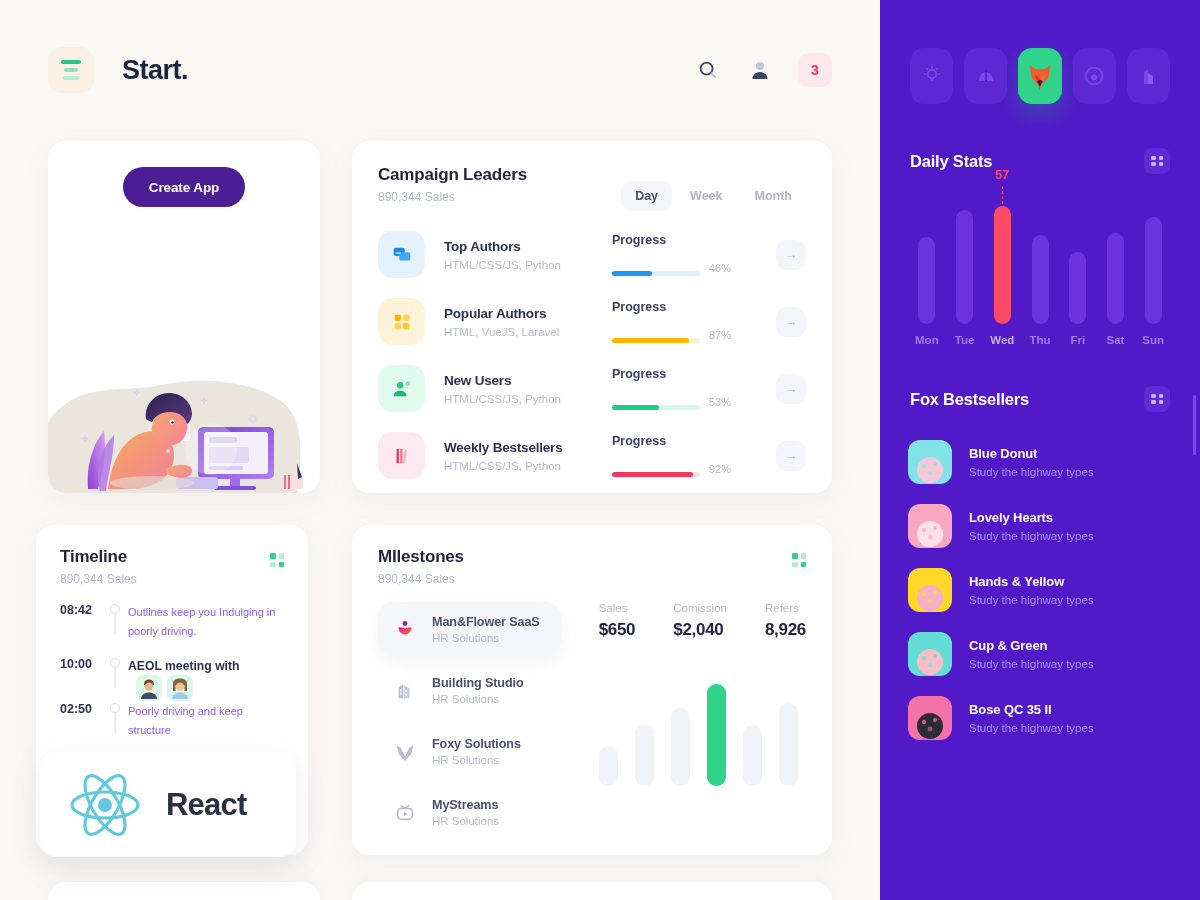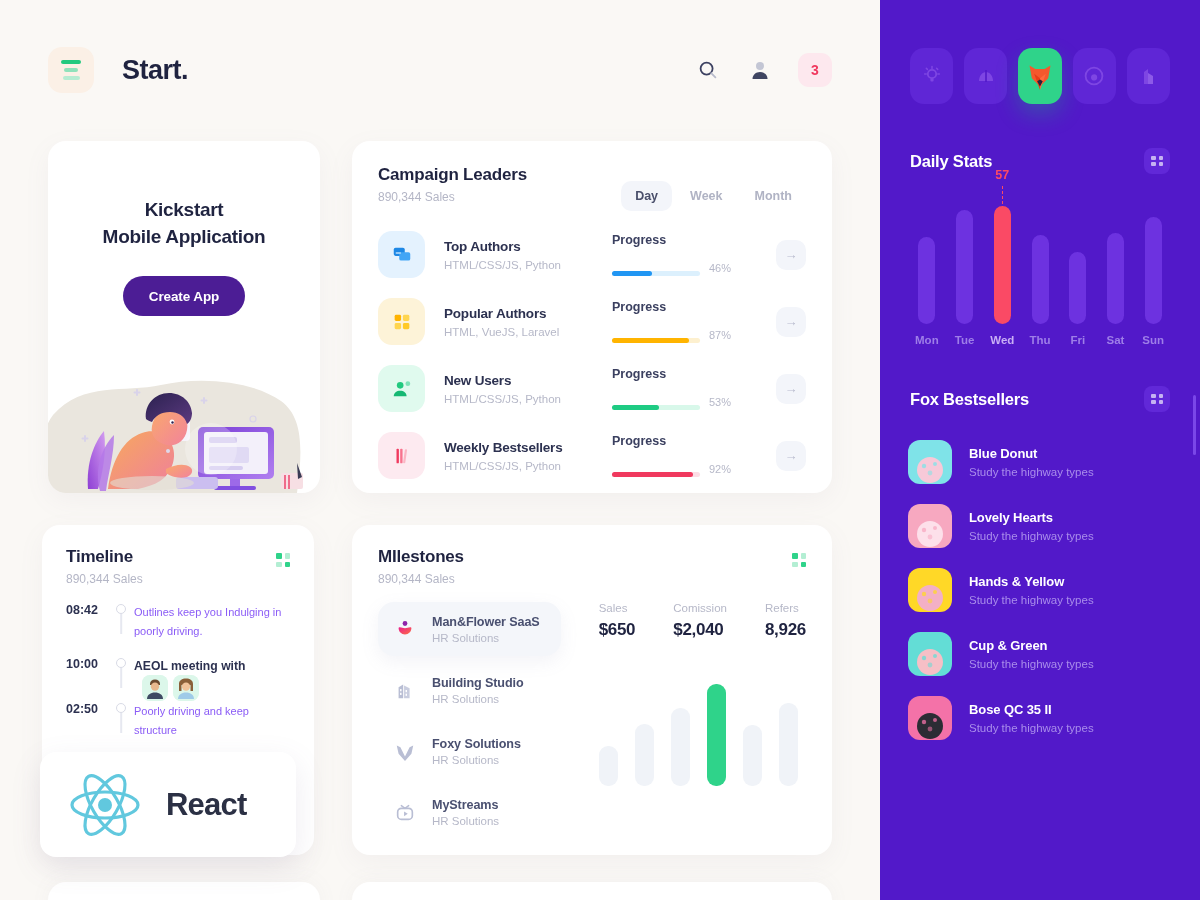--- a/index.html
+++ b/index.html
@@ -116,21 +116,21 @@
   .cl-fill { height: 5px; border-radius: 3px; }
   .cl-pct { font-size: 11px; color: #b6b8c8; margin-left: 9px; vertical-align: middle; }
   .cl-arrow {
     margin-left: auto; width: 30px; height: 30px; border-radius: 10px;
     background: #f3f5fa; display: flex; align-items: center; justify-content: center;
     color: #b9bcce; font-size: 13px; cursor: pointer;
   }
 
   
   .timeline {
-    position: absolute; left: 42px; top: 525px;
+    position: absolute; left: 36px; top: 525px;
     width: 272px; height: 330px; padding: 22px 24px 0 24px; overflow: hidden;
   }
   .tl-head { display: flex; align-items: flex-start; }
   .tl-list { margin-top: 16px; position: relative; }
   .tl-row { display: flex; align-items: flex-start; min-height: 38px; position: relative; }
   .tl-time {
     width: 42px; font-size: 12.5px; font-weight: bold; color: #2c3150; flex: none; padding-top: 1px;
   }
   .tl-dot-col { width: 26px; flex: none; display: flex; justify-content: center; position: relative; }
   .tl-dot {
@@ -263,24 +263,20 @@
           <svg width="22" height="22" viewBox="0 0 22 22">
             <circle cx="11" cy="7" r="4" fill="#c3c6d4"></circle>
             <path d="M3.5 20c0-4.2 3.4-7 7.5-7s7.5 2.8 7.5 7z" fill="#3f4561"></path>
           </svg>
         </div>
         <div class="badge">3</div>
       </div>
     </div>
 
     <div class="card kickstart">
-      <div class="ks-title">
-        <div>Kickstart</div>
-        <div>Mobile Application</div>
-      </div>
       <button class="ks-btn">Create App</button>
       <svg class="illus" viewBox="0 0 272 122">
         <defs>
           <linearGradient id="gskin" x1="0" y1="0" x2="1" y2="1">
             <stop offset="0" stop-color="#f9a96b"></stop>
               <stop offset="1" stop-color="#f2839c"></stop>
           </linearGradient>
           <linearGradient id="gshirt" x1="0" y1="0" x2="1" y2="1">
             <stop offset="0" stop-color="#f7a95c"></stop>
               <stop offset="1" stop-color="#ef7f9c"></stop>

